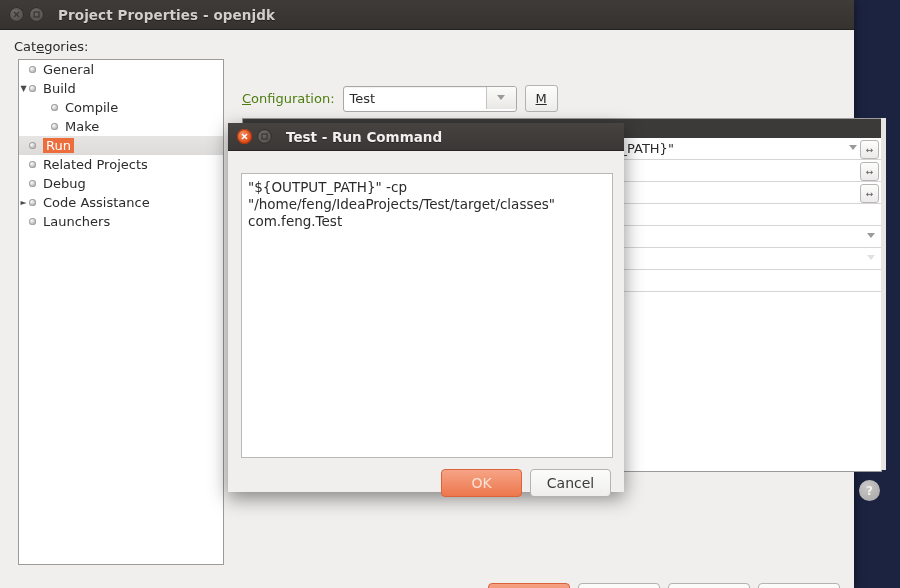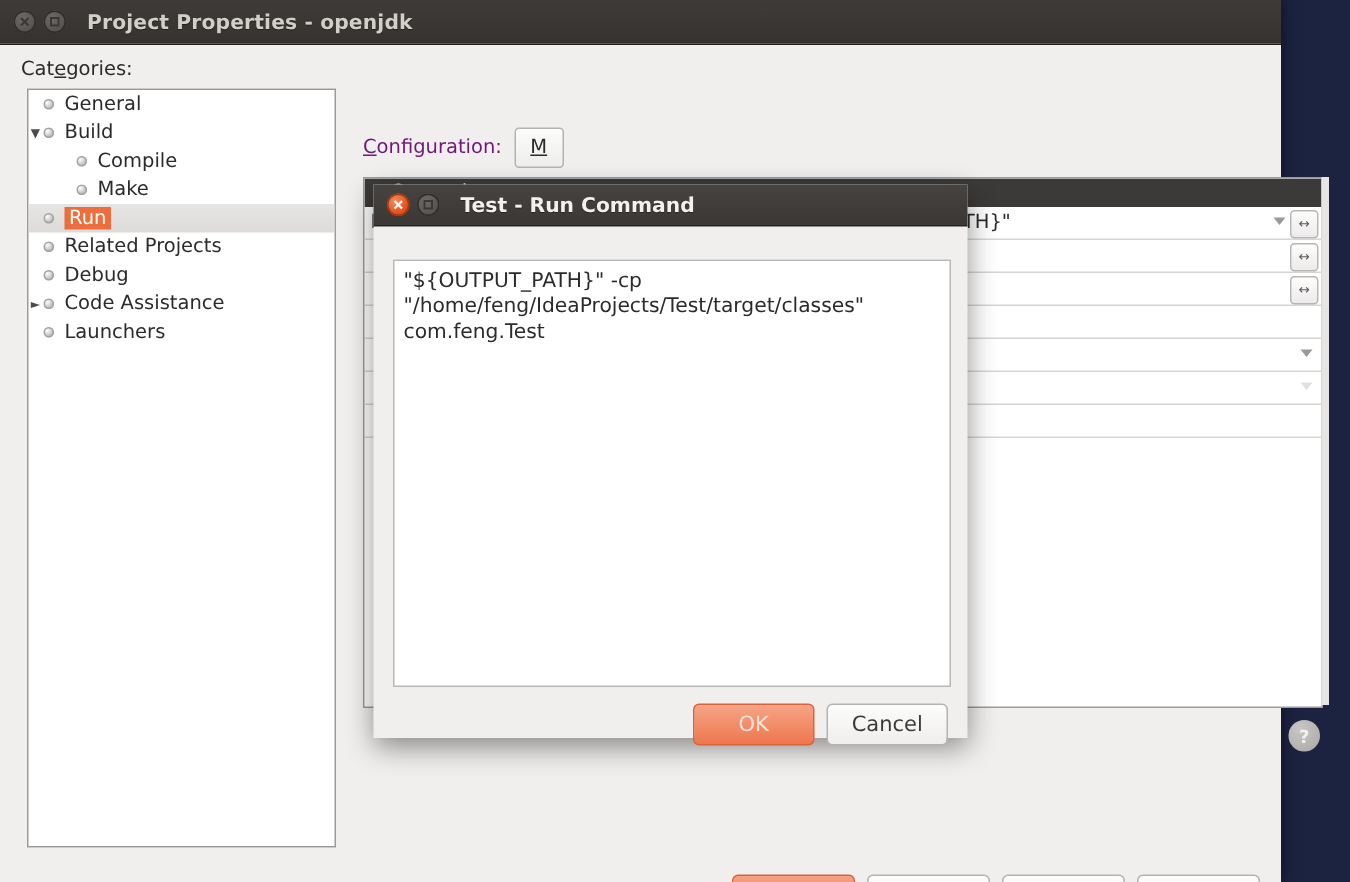--- a/index.html
+++ b/index.html
@@ -50,21 +50,21 @@
     width:7px;height:7px;border-radius:50%;
     background:radial-gradient(circle at 35% 32%,#ffffff,#b9b9b9 65%,#8f8f8f);
     box-shadow:inset 0 0 0 1px #a3a3a3;flex:none;
   }
   .tnode .tlabel{margin-left:7px;white-space:nowrap;}
   .tnode.sel{background:linear-gradient(to bottom,#e6e5e4,#dcdbda);}
   .tnode.sel .tlabel{background:#ec6e3c;color:#fff;padding:0 3px;margin-left:7px;}
 
   
   .cfg-row{position:absolute;left:242px;top:55px;display:flex;align-items:center;gap:8px;}
-  .cfg-lab{font-size:13px;color:#701a75;}
+  .cfg-lab{font-size:13px;color:#4d7c0f;}
   .combo{
     position:relative;width:172px;height:24px;background:#fff;
     border:1px solid #a8a8a8;border-radius:3px;display:flex;align-items:center;
     box-shadow:inset 0 1px 1px rgba(0,0,0,.06);
   }
   .combo .cval{padding-left:6px;font-size:13px;color:#2b2b2b;}
   .combo .cbtn{
     position:absolute;right:0;top:0;width:29px;height:22px;
     background:linear-gradient(to bottom,#fbfbfa,#e9e8e7);
     border-left:1px solid #c4c3c2;border-radius:0 2px 2px 0;
@@ -131,21 +131,21 @@
   }
 
   .watermark{
     position:absolute;left:619px;top:557px;width:281px;height:17px;
     font-size:14px;color:#cfcecd;white-space:nowrap;overflow:hidden;
     letter-spacing:.3px;pointer-events:none;
   }
 
   
   .dlg{
-    position:absolute;left:249px;top:123px;width:396px;height:369px;
+    position:absolute;left:228px;top:123px;width:396px;height:369px;
     background:#f0efee;box-shadow:0 6px 18px rgba(0,0,0,.45);
   }
   .dlg-tb{
     height:27px;background:linear-gradient(to bottom,#474340,#3a3734);
     border-bottom:1px solid #272523;display:flex;align-items:center;
   }
   .dlg-tb .tb-btns{margin-left:9px;}
   .dlg-close{
     width:15px;height:15px;border-radius:50%;
     background:radial-gradient(circle at 36% 32%,#f48b5d,#dd4814 70%);
@@ -242,20 +242,26 @@
           </div>
           <div class="tnode">
             <span class="twist" style="left: -2px;"></span>
             <span class="bullet" style="margin-left: 10px;"></span>
             <span class="tlabel">Launchers</span>
           </div>
         </div>
 
       <div class="cfg-row">
         <span class="cfg-lab"><u>C</u><span>onfiguration:</span></span>
+        <div class="combo">
+          <span class="cval">Test</span>
+          <span class="cbtn">
+              <i class="arrow-dn"></i>
+            </span>
+        </div>
         <div class="btn">
             <u>M</u>
           </div>
       </div>
 
       <div class="proppanel">
         <div class="sect-hdr">
           <span class="tw">▼</span>
           <span>General</span>
         </div>

